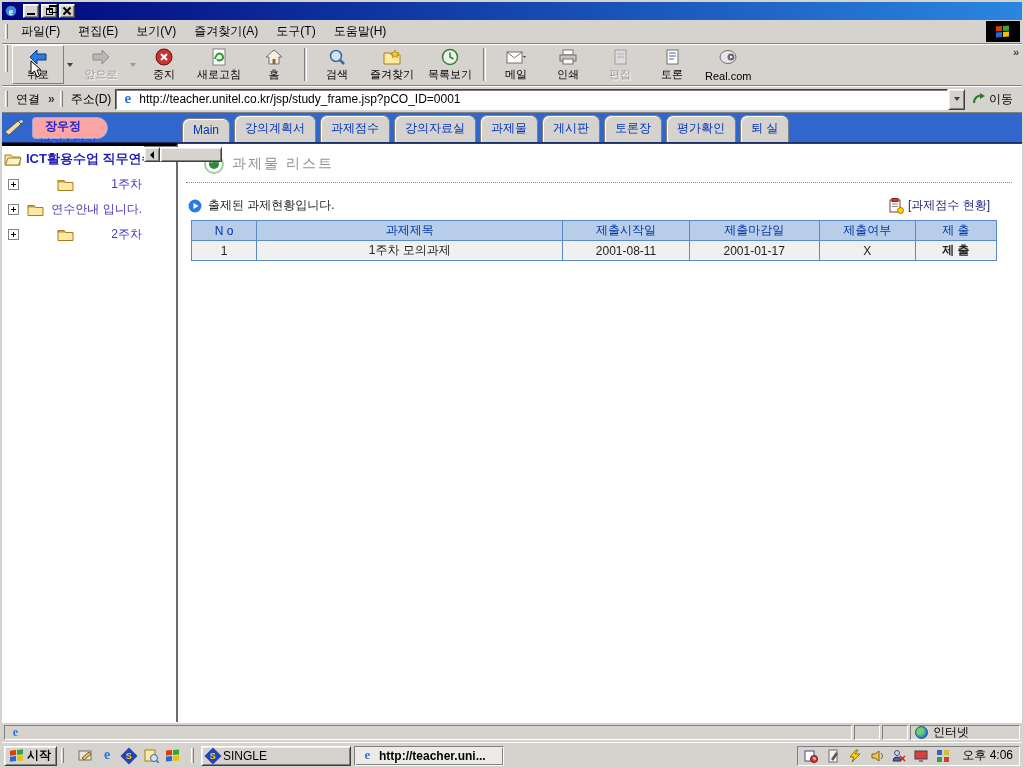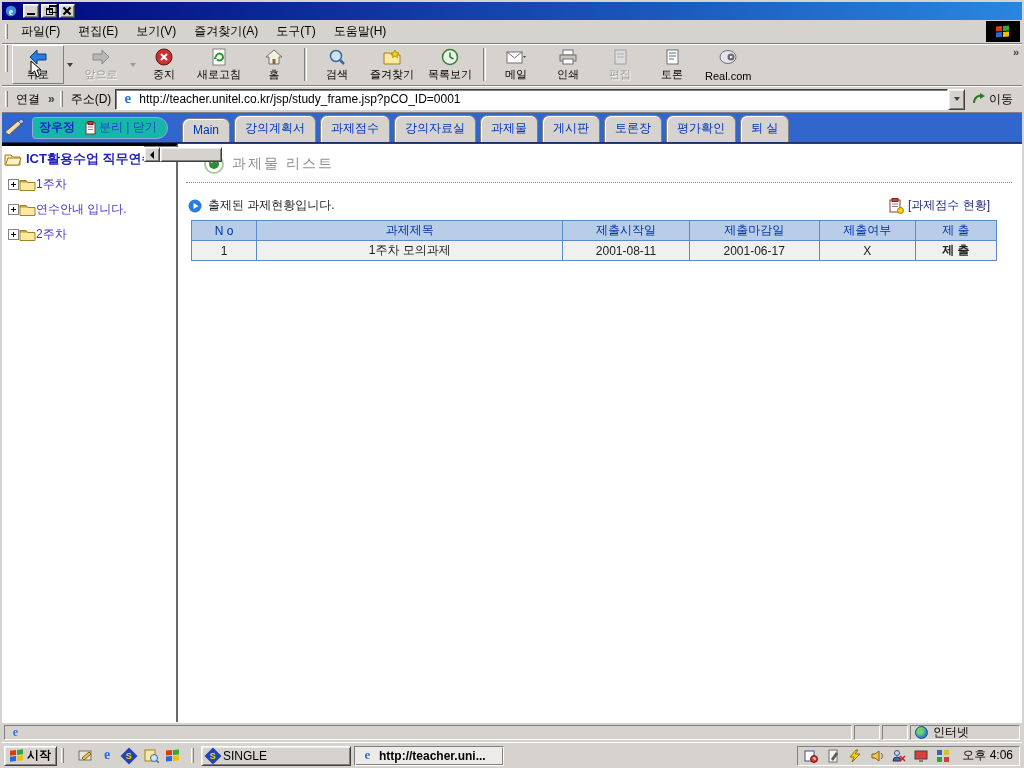--- a/index.html
+++ b/index.html
@@ -54,32 +54,32 @@
   .url-field { flex:1; height:21px; display:flex; align-items:center; padding:1px 2px; }
   .url-field .ie-e { margin:0 4px 0 2px; }
   .url-text { white-space:nowrap; overflow:hidden; }
   .drop-btn { width:17px; height:21px; background:#d6d3ce; display:flex; align-items:center; justify-content:center; }
   .go-btn { display:flex; align-items:center; padding:0 7px; height:23px; }
   .ie-e { width:15px; height:15px; border-radius:50%; color:#2a74d8; font-weight:bold; font-family:"Liberation Serif",serif; font-size:15px; line-height:13px; text-align:center; }
 
   
   .tabbar { height:30px; background:#3166cc; display:flex; align-items:flex-end; flex:0 0 auto; border-bottom:1px solid #1a2f66; }
   .userzone { display:flex; align-items:center; width:176px; flex:0 0 auto; height:100%; padding-left:2px; }
-  .userpill { background:#14b8a6; border-radius:4px 12px 12px 4px; height:22px; display:flex; align-items:center; padding:0 10px 0 6px; border:1px solid #9aa8e0; }
+  .userpill { background:#fca5a5; border-radius:4px 12px 12px 4px; height:22px; display:flex; align-items:center; padding:0 10px 0 6px; border:1px solid #9aa8e0;flex-direction:column; }
   .userpill .uname { color:#2222cc; font-weight:bold; margin-right:10px; }
   .userpill .detach { color:#2244cc; white-space:nowrap; }
   .tabs { display:flex; align-items:flex-end; gap:4px; padding-left:4px; }
   .tab { background:#d6d3ce; border:1px solid #808080; border-bottom:none; border-radius:7px 7px 0 0; padding:4px 10px 5px; color:#0033bb; white-space:nowrap; box-shadow:inset 1px 1px 0 #fff; }
 
   
   .workarea { flex:1; display:flex; min-height:0; background:#fff; }
   .sidebar { width:176px; flex:0 0 auto; background:#fff; border-right:2px solid #6a6a6a; border-top:3px solid #000000; display:flex; flex-direction:row; }
   .tree { flex:1; padding:4px 2px; overflow:hidden; }
   .tree-root { display:flex; align-items:center; gap:4px; color:#2222bb; font-weight:bold; font-size:13px; white-space:nowrap; }
-  .tree-item { display:flex; align-items:center; gap:0; color:#4338c2; margin:8px 0 0 4px; white-space:nowrap; }
+  .tree-item { display:flex; align-items:center; gap:0; color:#4338c2; margin:8px 0 0 4px; white-space:nowrap;justify-content:space-between; }
   .plusbox { width:11px; height:11px; border:1px solid #848484; background:#fff; position:relative; flex:0 0 auto; }
   .plusbox:before { content:""; position:absolute; left:2px; top:4px; width:5px; height:1px; background:#000; }
   .plusbox:after { content:""; position:absolute; left:4px; top:2px; width:1px; height:5px; background:#000; }
   .hscroll { height:16px; background:#d6d3ce; display:flex; border-top:1px solid #808080; }
   .sb-btn { width:16px; height:100%; background:#d6d3ce; display:flex; align-items:center; justify-content:center; }
   .arr-l { width:0;height:0;border-top:4px solid transparent;border-bottom:4px solid transparent;border-right:4px solid #000; }
   .arr-r { width:0;height:0;border-top:4px solid transparent;border-bottom:4px solid transparent;border-left:4px solid #000; }
   .sb-track { flex:1; background:repeating-conic-gradient(#fff 0 25%, #d6d3ce 0 50%) 0 0/2px 2px; position:relative; }
   .sb-thumb { position:absolute; left:0; top:0; width:62px; height:100%; background:#d6d3ce; }
 
@@ -449,21 +449,21 @@
             <th style="width:130px">제출마감일</th>
             <th style="width:96px">제출여부</th>
             <th style="width:81px">제 출</th>
           </tr>
         </thead>
         <tbody>
           <tr>
             <td>1</td>
             <td class="title-cell">1주차 모의과제</td>
             <td>2001-08-11</td>
-            <td>2001-06-17</td>
+            <td>2001-01-17</td>
             <td>X</td>
             <td class="submit-cell">제 출</td>
           </tr>
         </tbody>
       </table>
     </div>
   </div>
 
   <div class="statusbar">
     <span class="status-seg status-main sunken">

